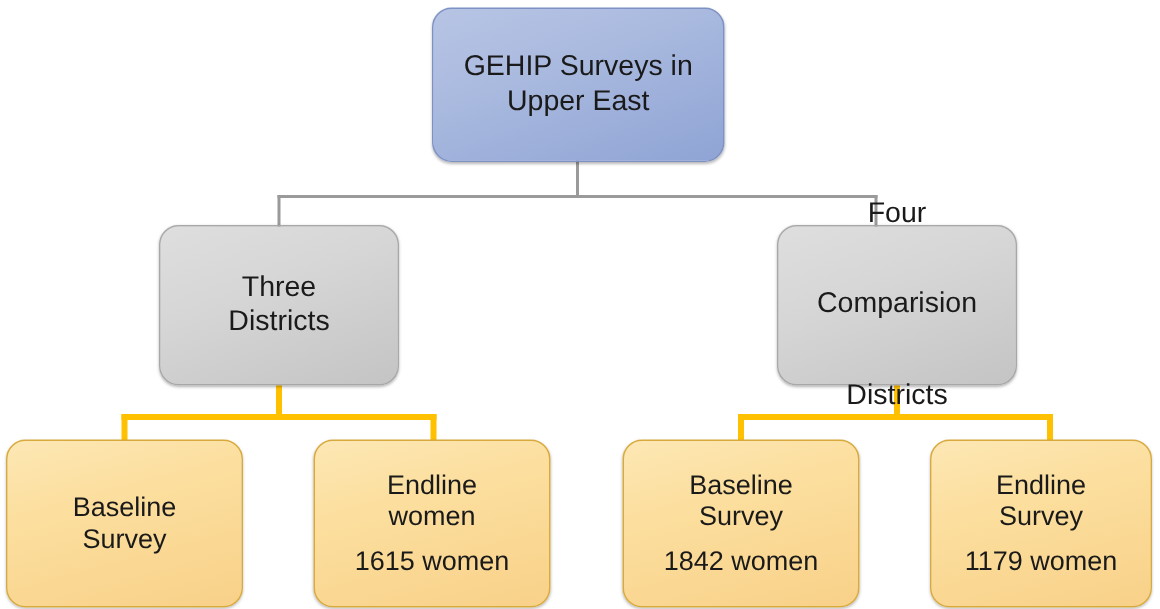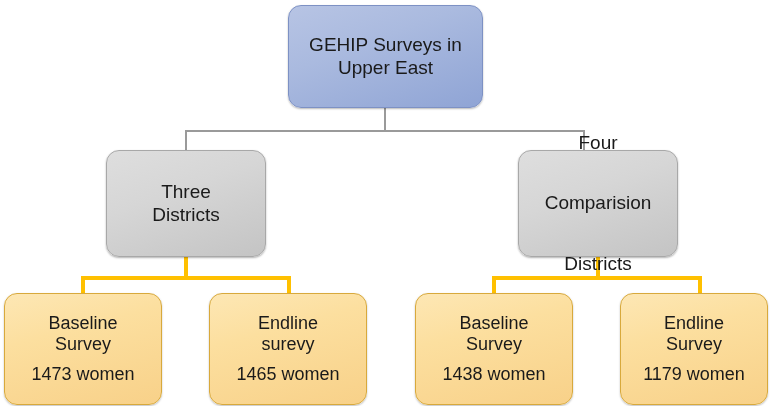--- a/index.html
+++ b/index.html
@@ -109,33 +109,32 @@
 
   <div class="node node-mid" style="left:518px; top:150px; width:160px; height:107px;gap:38px;">
     <span class="line">Four</span>
     <span class="line">Comparision</span>
     <span class="line">Districts</span>
   </div>
 
   <div class="node node-leaf" style="left:4px; top:293px; width:158px; height:112px;">
     <span class="line">Baseline</span>
     <span class="line">Survey</span>
-    <span class="line count">1473 women</span>
   </div>
 
   <div class="node node-leaf" style="left:209px; top:293px; width:158px; height:112px;">
     <span class="line">Endline</span>
-    <span class="line">surevy</span>
-    <span class="line count">1465 women</span>
+    <span class="line">women</span>
+    <span class="line count">1615 women</span>
   </div>
 
   <div class="node node-leaf" style="left:415px; top:293px; width:158px; height:112px;">
     <span class="line">Baseline</span>
     <span class="line">Survey</span>
-    <span class="line count">1438 women</span>
+    <span class="line count">1842 women</span>
   </div>
 
   <div class="node node-leaf" style="left:620px; top:293px; width:148px; height:112px;">
     <span class="line">Endline</span>
     <span class="line">Survey</span>
     <span class="line count">1179 women</span>
   </div>
 
 </div>
 

